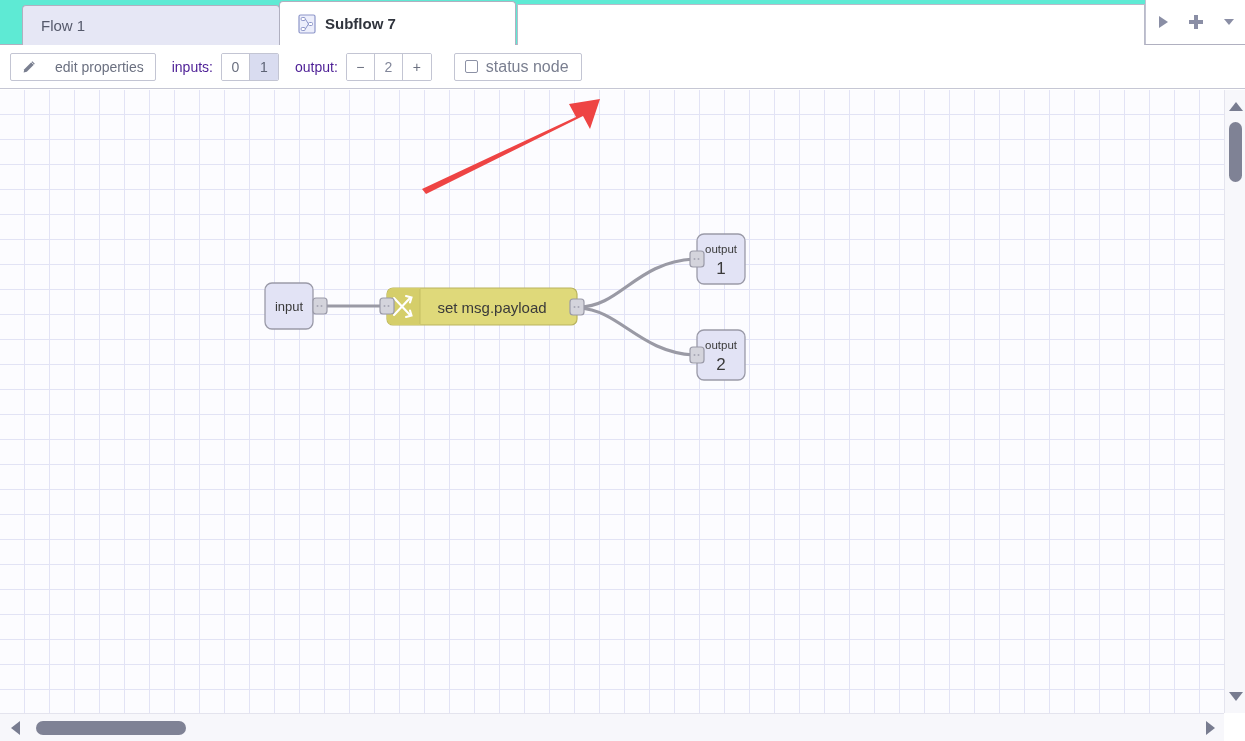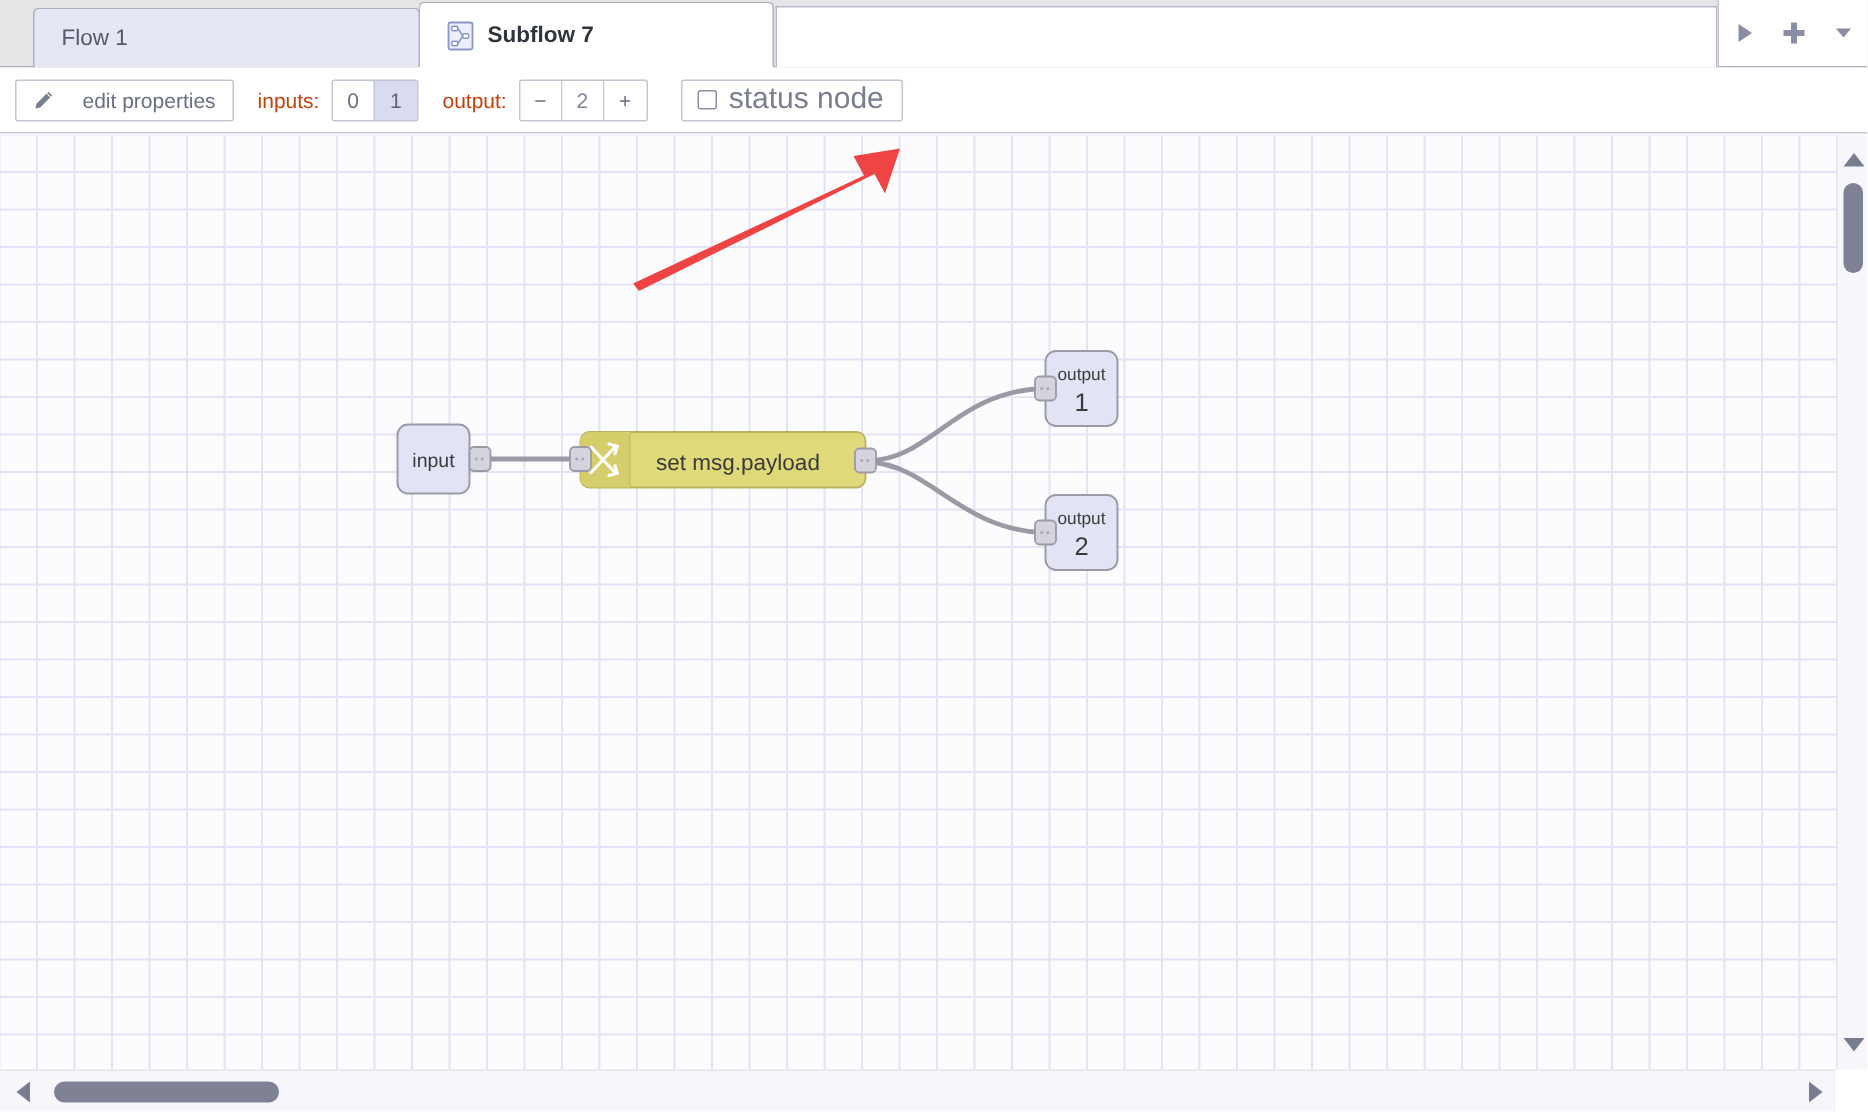--- a/index.html
+++ b/index.html
@@ -12,21 +12,21 @@
   #app {
     position: relative;
     width: 1245px; height: 741px;
     background: #ffffff;
   }
 
   
   .tabbar {
     position: absolute; left: 0; top: 0;
     width: 1245px; height: 45px;
-    background: #e5e5e5;
+    background: #5eead4;
     border-bottom: 1px solid #b0b0c0;
   }
   .tabs-strip {
     position: absolute; left: 0; top: 0;
     height: 45px;
     display: flex; align-items: flex-end;
     padding-left: 22px;
   }
   .tab {
     position: relative;
@@ -109,21 +109,21 @@
     padding: 0 11px;
     border: 1px solid #c3c5d3;
     background: #ffffff;
     font-size: 14px;
     color: #6b7080;
     cursor: pointer;
     border-radius: 2px;
   }
   .tb-label {
     font-size: 14px;
-    color: #c2410c;
+    color: #4c1d95;
     margin: 0 8px 0 16px;
   }
   .seg-group {
     display: inline-flex;
     border: 1px solid #c3c5d3;
     border-radius: 2px;
     overflow: hidden;
     height: 28px;
   }
   .seg {
@@ -142,21 +142,21 @@
     background: #d9dcf0;
     color: #5d6375;
   }
   .seg.readonly { cursor: default; color: #82879a; }
   .checkbox-btn {
     height: 28px;
     display: inline-flex; align-items: center; gap: 8px;
     padding: 0 12px 0 10px;
     border: 1px solid #c3c5d3;
     background: #ffffff;
-    font-size: 20px;
+    font-size: 16px;
     color: #7a7f90;
     cursor: pointer;
     margin-left: 22px;
     border-radius: 2px;
   }
   .cbox {
     width: 13px; height: 13px;
     border: 1.6px solid #8c91a5;
     border-radius: 2px;
     background: #ffffff;

